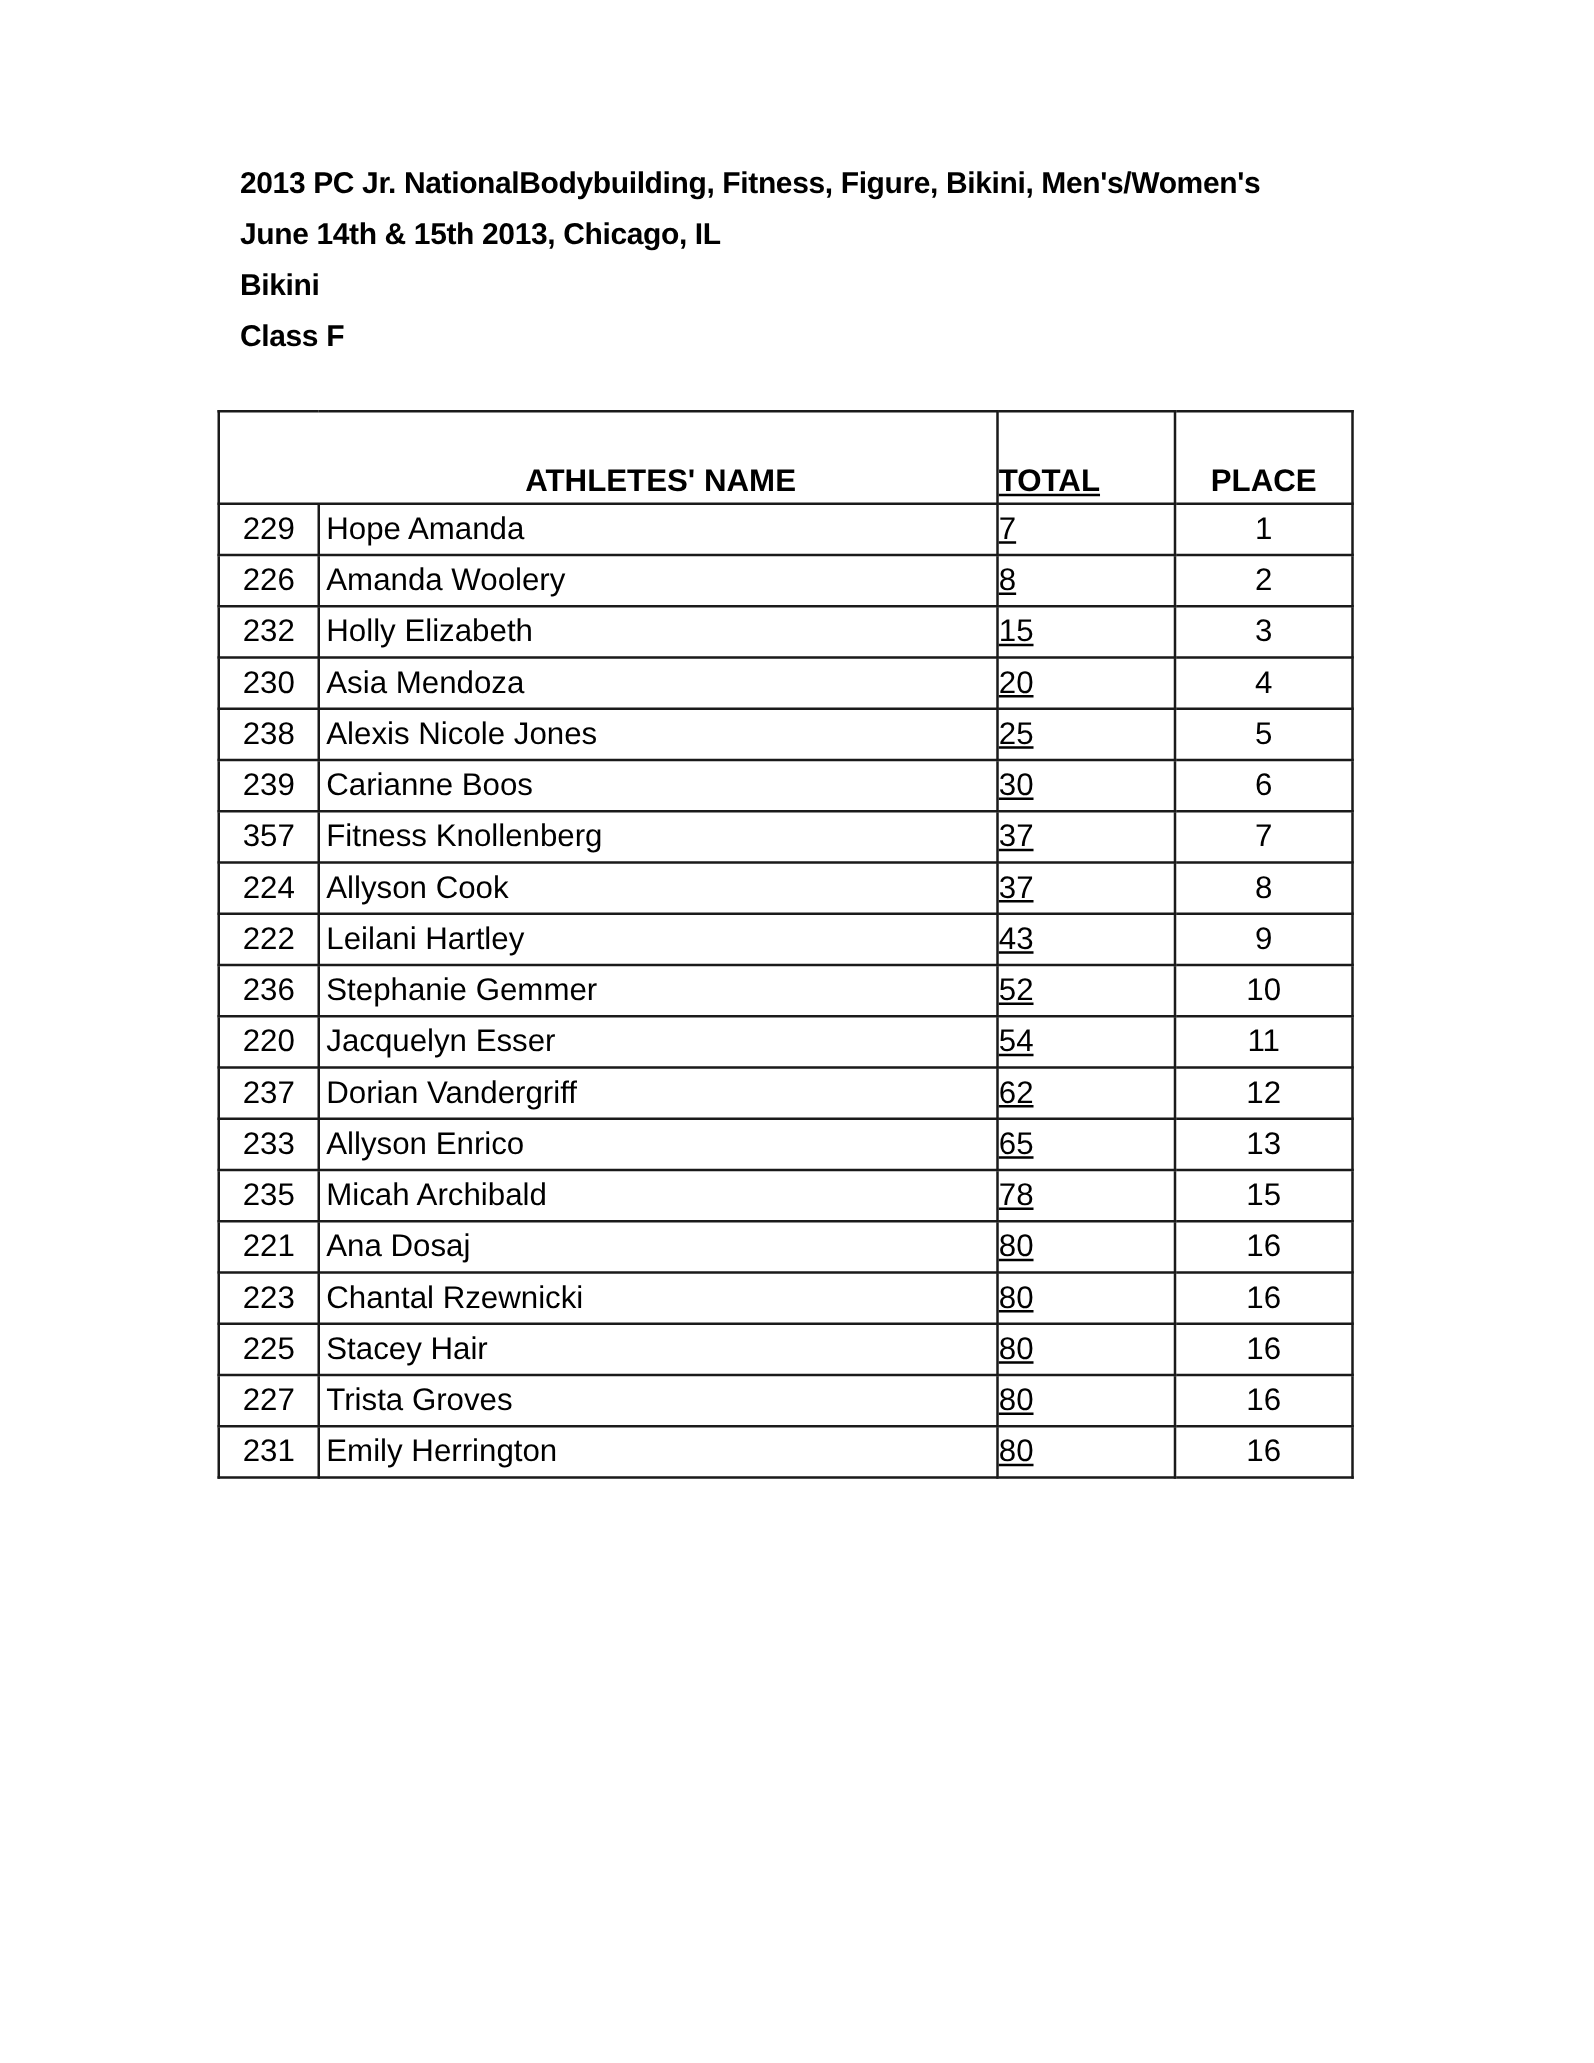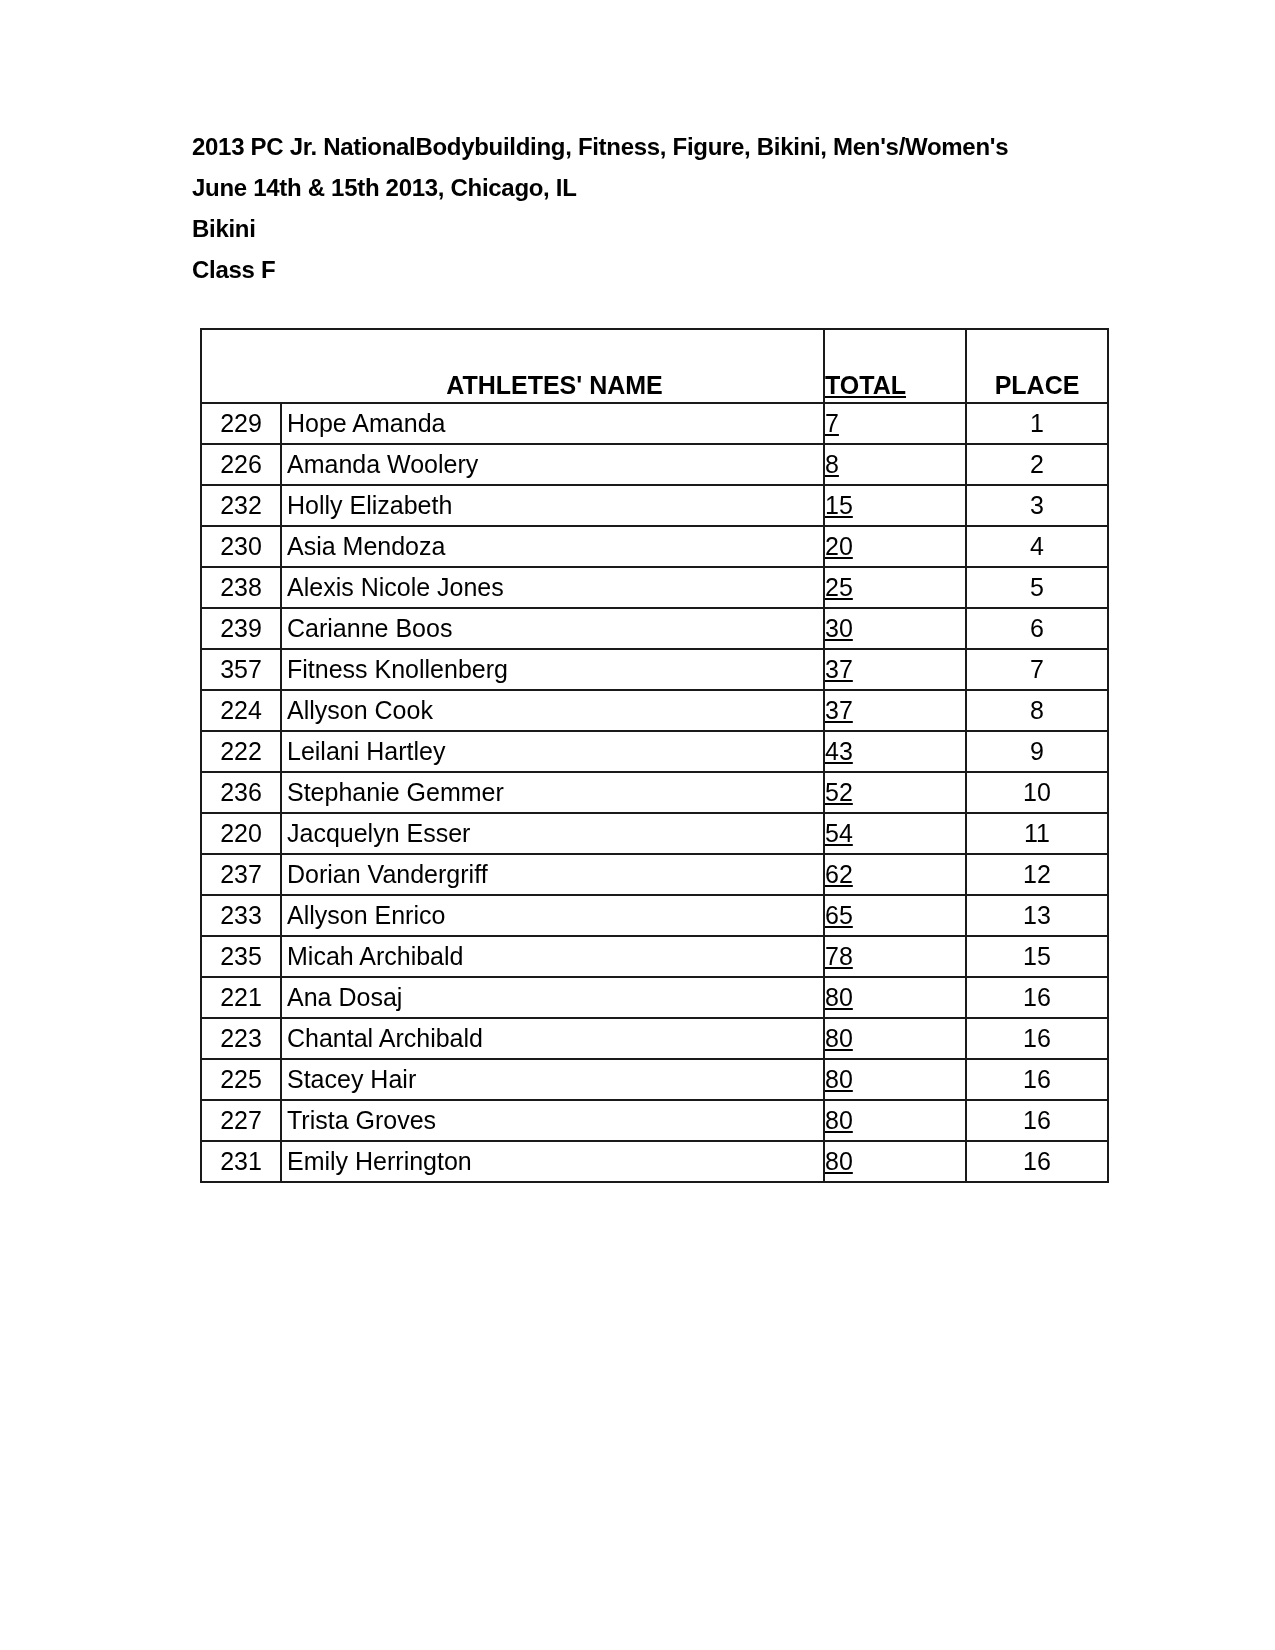--- a/index.html
+++ b/index.html
@@ -1,19 +1,19 @@
 <!DOCTYPE html>
 <html><head>
 <meta charset="utf-8">
 <style>
   html, body { margin: 0; padding: 0; background: #ffffff; }
   body { width: 1275px; height: 1650px; position: relative; font-family: "Liberation Sans", sans-serif; color: #000; }
   .header { position: absolute; left: 192px; top: 126px; }
   .header div { font-weight: bold; font-size: 24px; height: 41px; line-height: 41px; letter-spacing: -0.3px; }
-  table.results { position: absolute; left: 174px; top: 328px; border-collapse: collapse; font-size: 25px; margin-left: 26px; }
+  table.results { position: absolute; left: 174px; top: 328px; border-collapse: collapse; font-size: 25px; }
   table.results td, table.results th { border: 2px solid #1a1a1a; padding: 0; height: 39px; }
   table.results th { font-weight: bold; height: 70px; vertical-align: bottom; padding-bottom: 2px; }
   .c-num { width: 78px; text-align: center; }
   .c-name { width: 536px; text-align: left; padding-left: 5px !important; }
   .c-total { width: 140px; text-align: left; text-decoration: underline; }
   .c-place { width: 140px; text-align: center; }
   th.c-name-head { text-align: center; padding-left: 0; }
   td.c-num { border-right: 2px solid #1a1a1a; }
   .hdr-numcell { border-right: none !important; }
   .hdr-namecell { border-left: none !important; }
@@ -123,21 +123,21 @@
         <td class="c-place">15</td>
       </tr>
       <tr>
         <td class="c-num">221</td>
         <td class="c-name">Ana Dosaj</td>
         <td class="c-total">80</td>
         <td class="c-place">16</td>
       </tr>
       <tr>
         <td class="c-num">223</td>
-        <td class="c-name">Chantal Archibald</td>
+        <td class="c-name">Chantal Rzewnicki</td>
         <td class="c-total">80</td>
         <td class="c-place">16</td>
       </tr>
       <tr>
         <td class="c-num">225</td>
         <td class="c-name">Stacey Hair</td>
         <td class="c-total">80</td>
         <td class="c-place">16</td>
       </tr>
       <tr>

